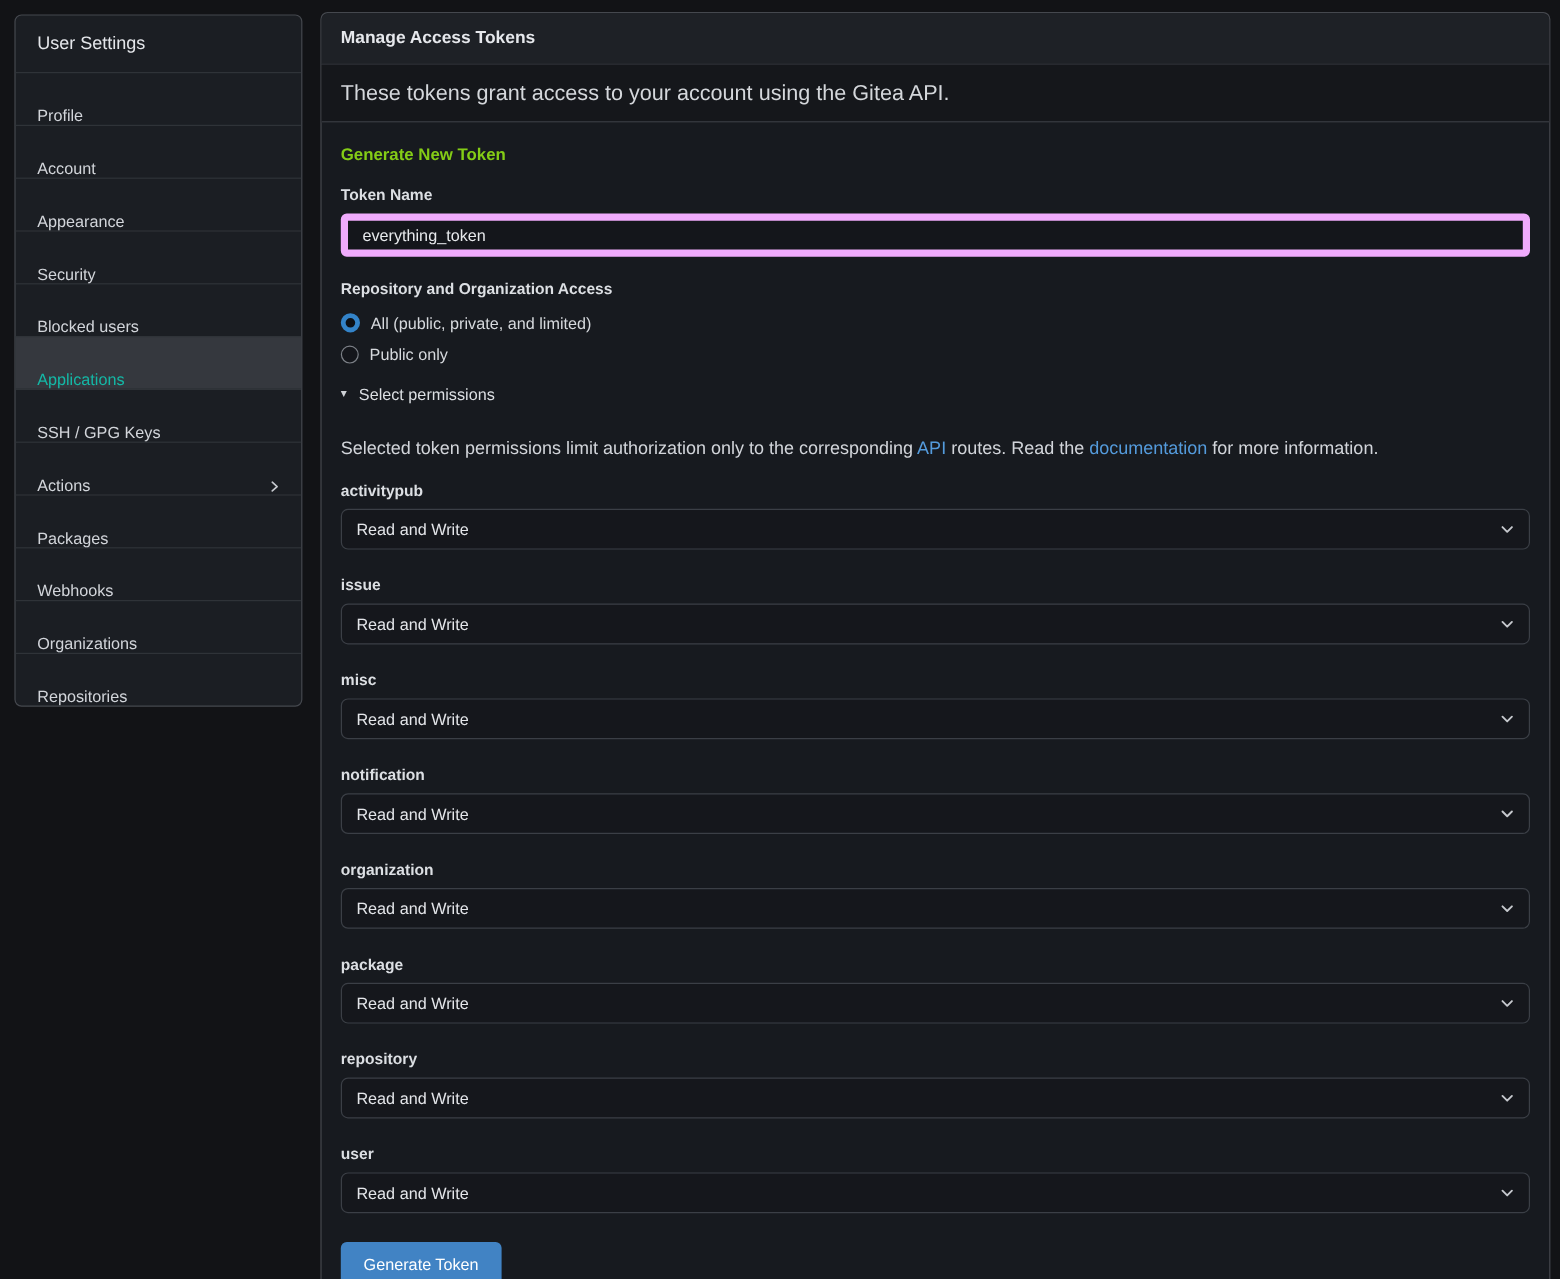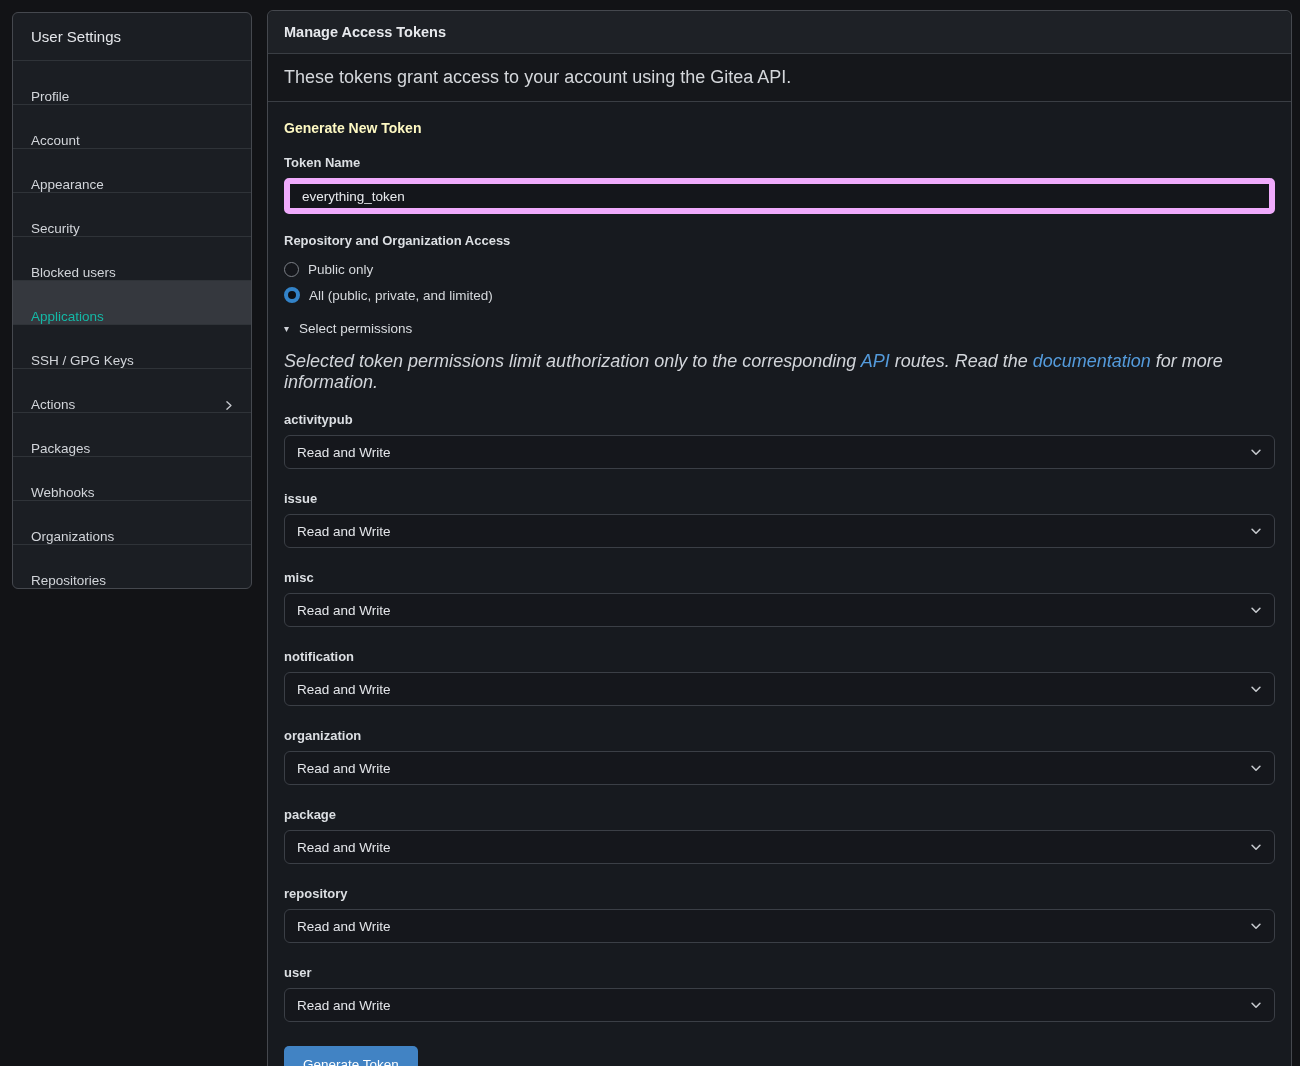--- a/index.html
+++ b/index.html
@@ -49,21 +49,21 @@
     font-size: 14.5px; font-weight: 600; color: #e6e8ec;
   }
   .main-desc {
     background: #15171b;
     border-bottom: 1px solid #3a3e44;
     padding: 13px 16px;
     font-size: 18px; color: #d4d7db;
   }
   .main-form { padding: 16px 16px 12px 16px; }
 
-  .section-title { font-size: 14px; font-weight: 600; color: #fef9c3; margin: 2px 0 19px; }
+  .section-title { font-size: 14px; font-weight: 600; color: #84cc16; margin: 2px 0 19px; }
   .field-label { font-size: 13px; font-weight: 600; color: #dcdfe3; margin: 0 0 8px; }
 
   .text-input {
     display: block; width: 100%; height: 36px;
     background: #14161b; border: 6px solid #f0abfc; border-radius: 5px;
     color: #e8eaed; font-size: 13.5px; padding: 0 12px;
     font-family: inherit; margin-bottom: 19px; outline: none;
   }
 
   .radio-group { margin-bottom: 13px; }
@@ -77,21 +77,21 @@
   }
   .radio.checked { border: 4px solid #3383c8; background: #0d1015; width: 16px; height: 16px; }
 
   .collapse-row {
     display: flex; align-items: center; gap: 10px;
     font-size: 13.5px; font-weight: 500; color: #dcdfe3;
     margin: 13px 0 0; cursor: pointer; width: fit-content;
   }
   .collapse-row .tri { font-size: 10px; color: #cfd2d7; line-height: 1; }
 
-  .note { font-style: italic; font-size: 18px; color: #d2d5da; margin: 15px 0 19px; }
+  .note { font-size: 15px; color: #d2d5da; margin: 29px 0 19px; }
   .note a { color: #549bdc; text-decoration: none; cursor: pointer; }
 
   .scope-block { margin-bottom: 22px; }
   .select-wrap { position: relative; }
   .scope-select {
     display: block; width: 100%; height: 34px;
     appearance: none; -webkit-appearance: none; -moz-appearance: none;
     background: #15171c; border: 1px solid #3b3f46; border-radius: 6px;
     color: #e4e6ea; font-size: 13.5px; padding: 0 34px 0 12px;
     font-family: inherit; outline: none; cursor: pointer;
@@ -178,26 +178,26 @@
 
     <div class="main-form">
       <div class="section-title">Generate New Token</div>
 
       <div class="field-label">Token Name</div>
       <input class="text-input" type="text" value="everything_token" style="">
 
       <div class="field-label">Repository and Organization Access</div>
       <div class="radio-group" id="radio-group">
           <label class="radio-row">
+    <span class="radio checked"></span>
+    <span>All (public, private, and limited)</span>
+  </label>
+          <label class="radio-row">
     <span class="radio"></span>
     <span>Public only</span>
-  </label>
-          <label class="radio-row">
-    <span class="radio checked"></span>
-    <span>All (public, private, and limited)</span>
   </label>
         </div>
 
       <div class="collapse-row">
         <span class="tri">▾</span>
         <span>Select permissions</span>
       </div>
 
       <div class="note">
         <span>Selected token permissions limit authorization only to the corresponding </span><a>API</a><span> routes. Read the </span><a>documentation</a><span> for more information.</span>

